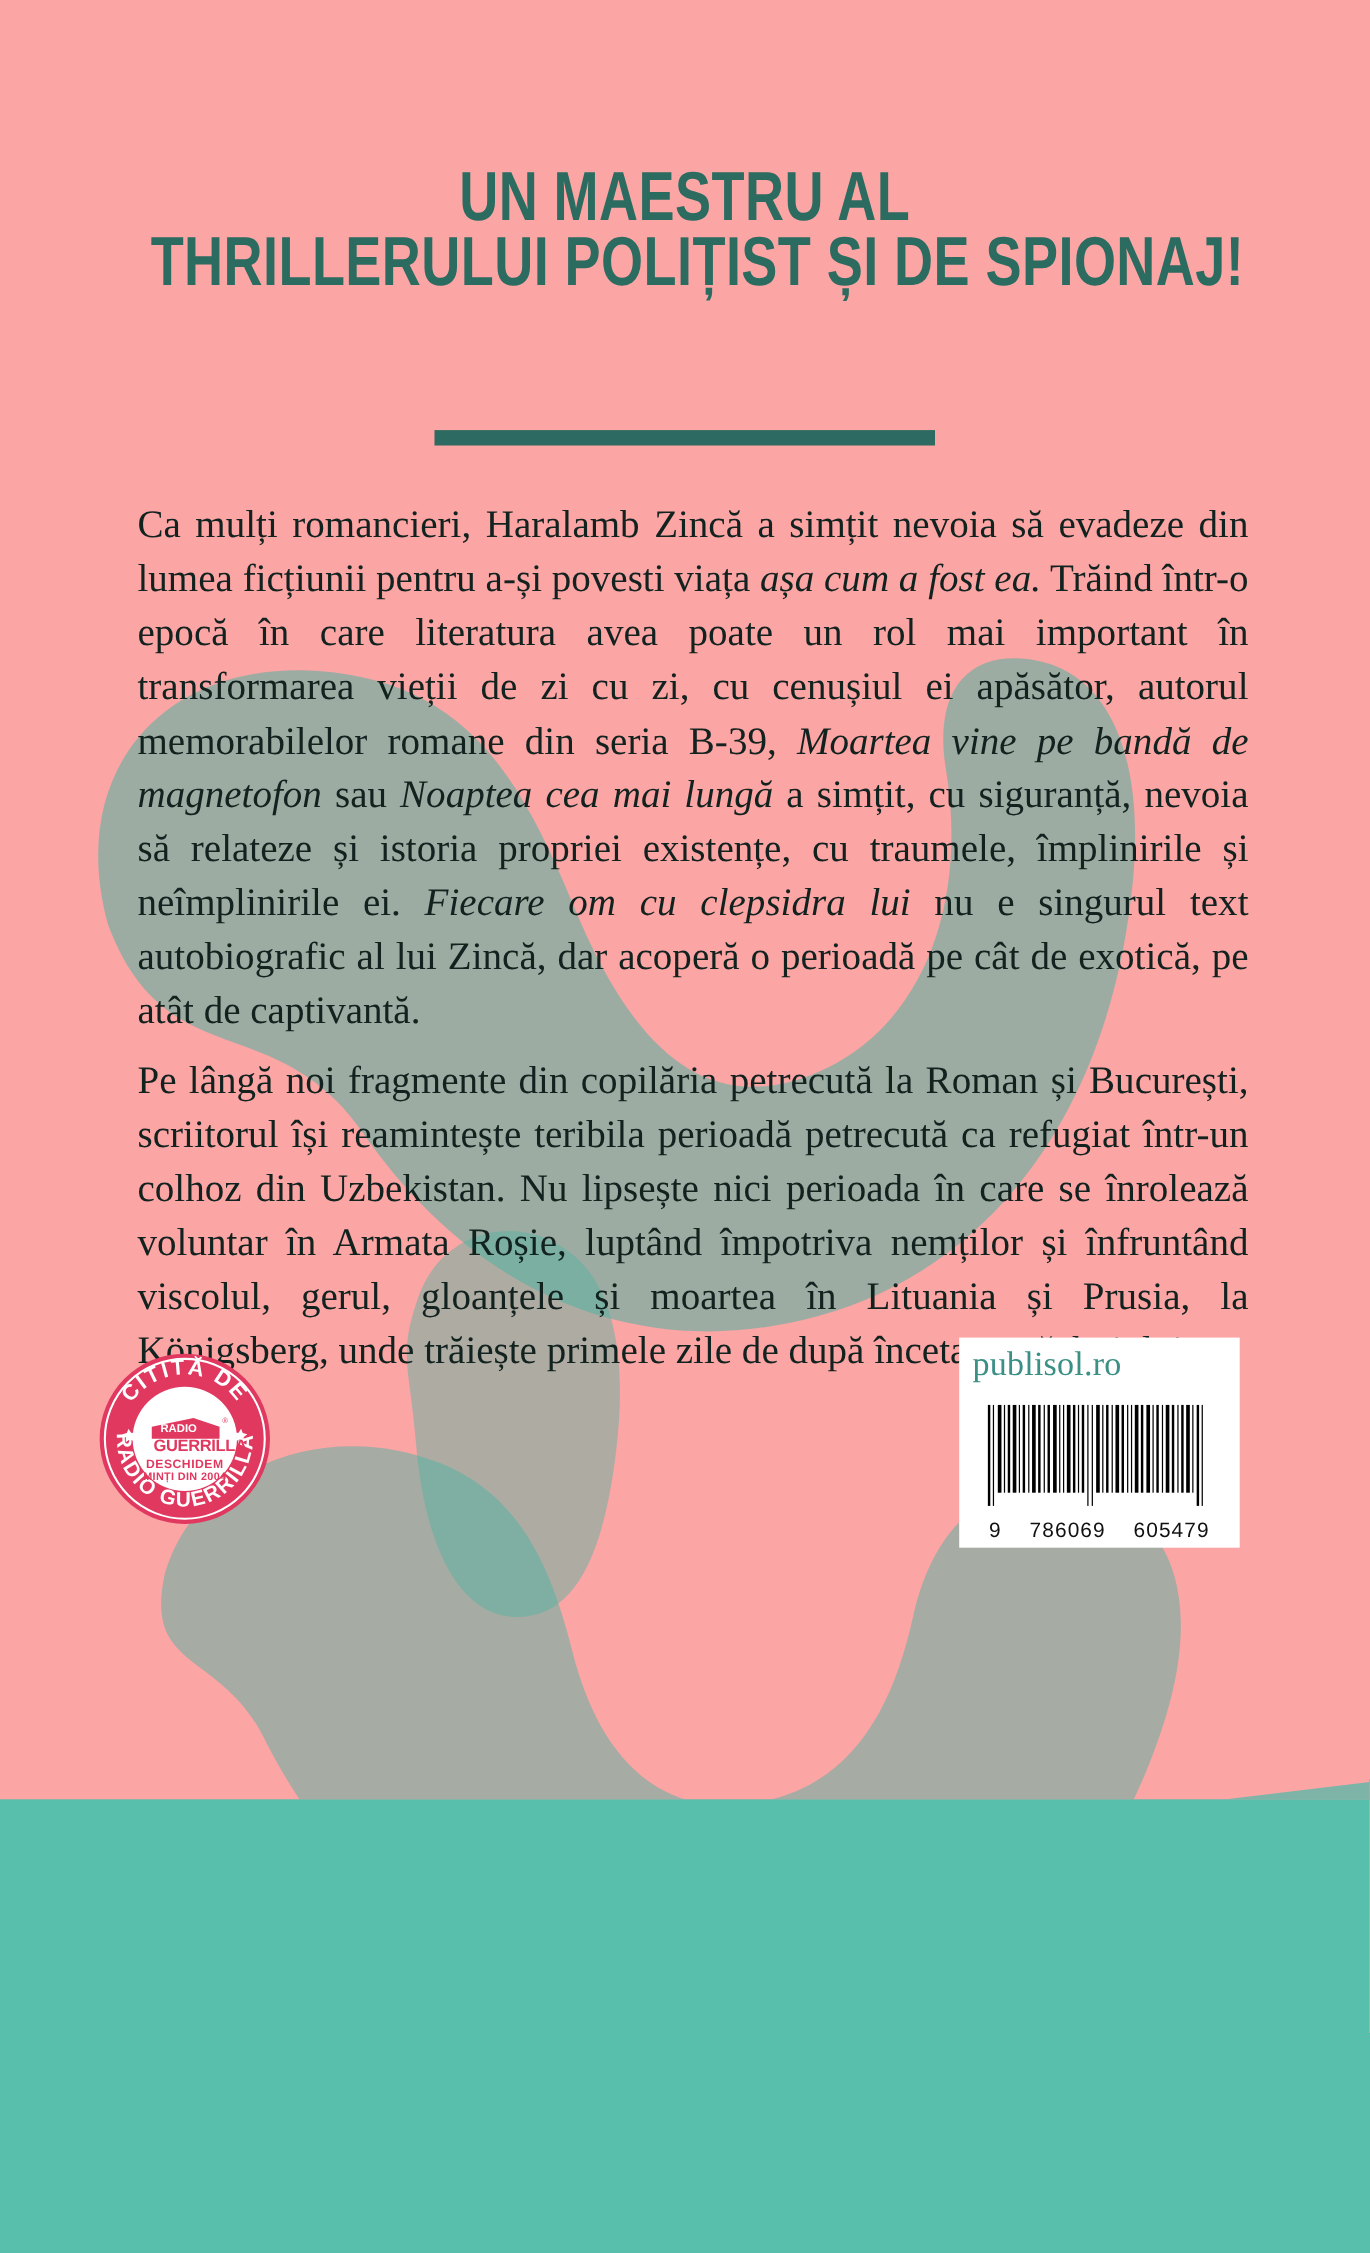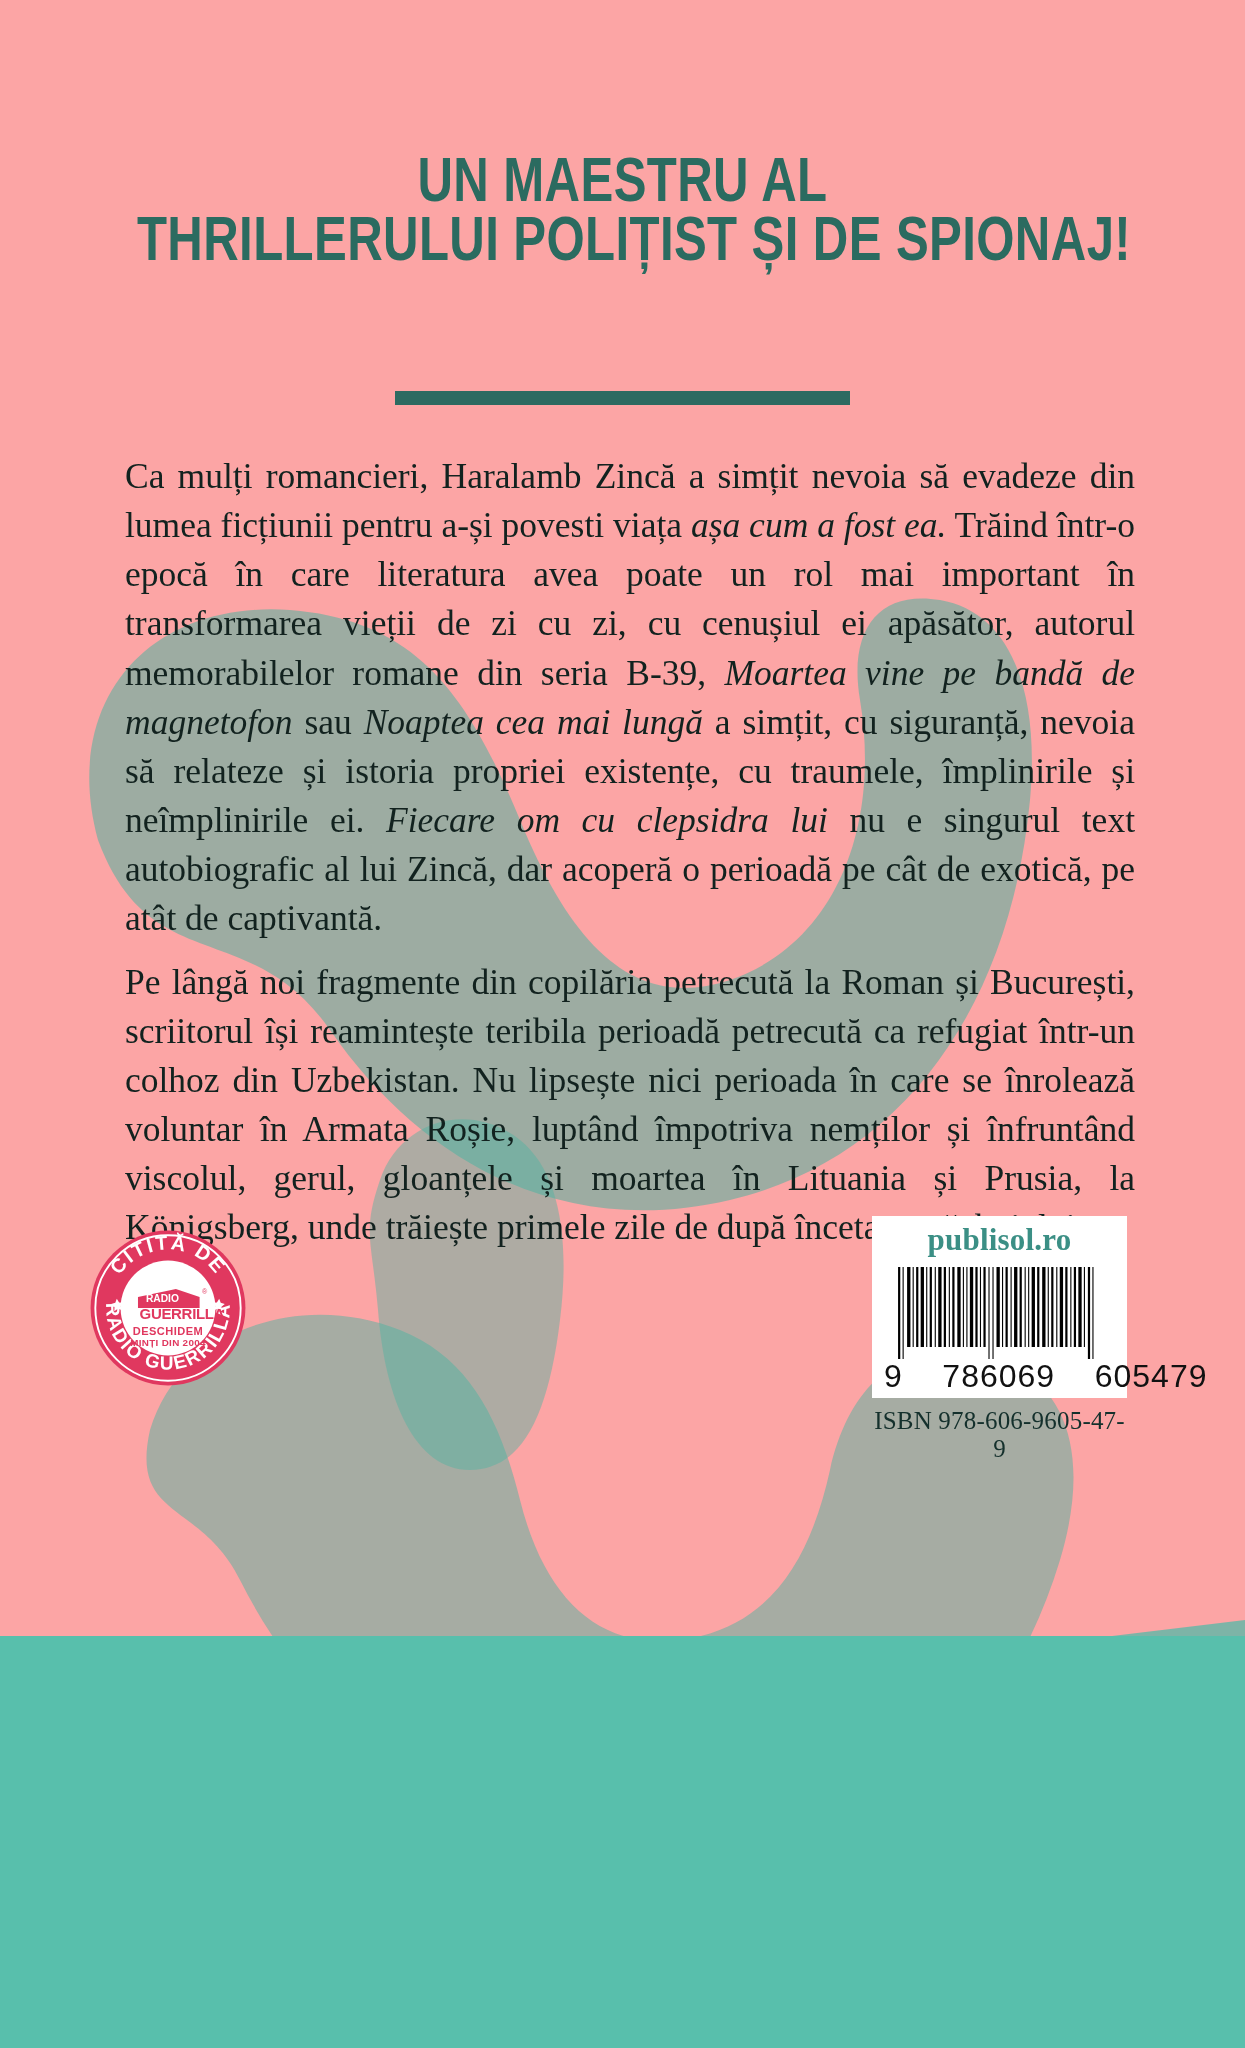--- a/index.html
+++ b/index.html
@@ -114,34 +114,32 @@
     background: #ffffff;
     padding: 8px 12px 6px 12px;
     box-sizing: border-box;
     width: 255px;
   }
   .publisher-url {
     font-family: "Liberation Serif", "DejaVu Serif", serif;
     font-size: 31px;
     color: #3b8f85;
     line-height: 1.05;
-    text-align: center;
     letter-spacing: 0.2px;
-    margin-bottom: 10px;
-    font-weight: bold;
+    margin-bottom: 20px;
   }
   .barcode-svg { display: block; width: 100%; height: 92px; }
   .barcode-digits {
     font-family: "Liberation Sans", "DejaVu Sans", sans-serif;
-    font-size: 32px;
+    font-size: 19px;
     color: #111;
     letter-spacing: 1px;
     text-align: center;
     line-height: 1;
-    margin-top: 1px;
+    margin-top: 13px;
     white-space: nowrap;
   }
   .isbn-line {
     font-family: "Liberation Serif", "DejaVu Serif", serif;
     font-size: 25px;
     color: #14302c;
     text-align: center;
     margin-top: 9px;
     letter-spacing: 0.2px;
   }
@@ -283,17 +281,16 @@
           </g>
         </svg>
         <div class="barcode-digits">
           <span>9</span>
           <span>&nbsp;&nbsp;</span>
           <span>786069</span>
           <span>&nbsp;&nbsp;</span>
           <span>605479</span>
         </div>
       </div>
-      <div class="isbn-line">ISBN 978-606-9605-47-9</div>
     </div>
 
   </div>
 </div>
 
 </body></html>

